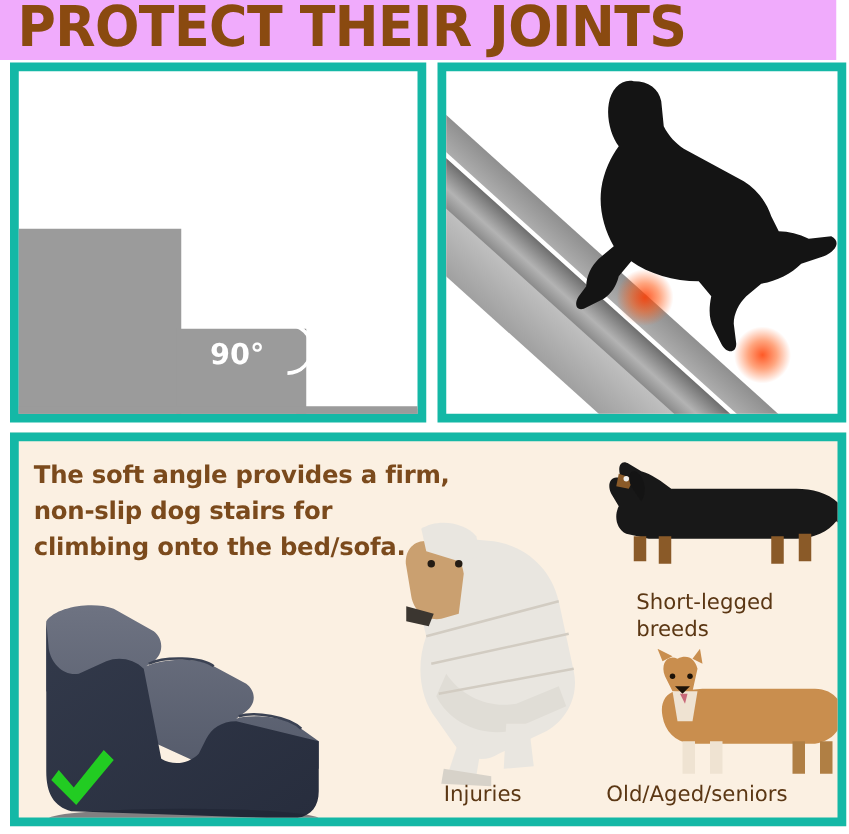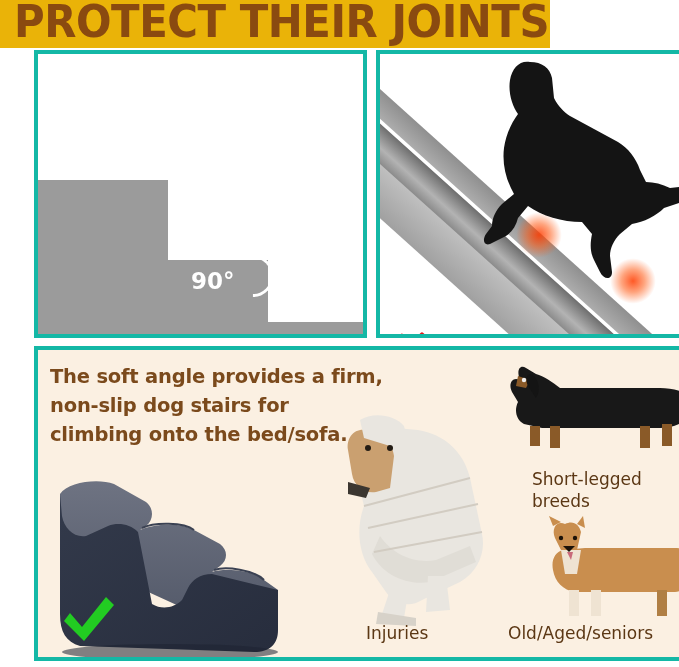--- a/index.html
+++ b/index.html
@@ -12,46 +12,45 @@
     height: 667px;
     overflow: hidden;
     font-family: "DejaVu Sans", "Liberation Sans", sans-serif;
     position: relative;
   }
 
   
   #header {
     position: absolute;
     left: 0; top: 0;
-    width: 550px; height: 48px;
-    background: #eab308;
+    width: 669px; height: 48px;
+    background: #f0abfc;
   }
   #title {
     position: absolute;
     left: 14px;
     top: -2px;
     font-family: "DejaVu Sans", "Liberation Sans", sans-serif;
     font-size: 45px;
     font-weight: 700;
     letter-spacing: -0.5px;
     color: #8a4a10;
     white-space: nowrap;
     transform: scaleX(0.93);
     transform-origin: left top;
     line-height: 48px;
   }
 
   
   .panel {
     position: absolute;
     box-sizing: border-box;
-    border: 4px solid #14b8a6;
+    border: 7px solid #14b8a6;
     background: #ffffff;
     overflow: hidden;
-    margin-left: 26px;
   }
 
   
   #panel-steep {
     left: 8px; top: 50px;
     width: 333px; height: 288px;
     background: #ffffff;
   }
   .stair-gray { position: absolute; background: #9b9b9b; }
   
@@ -184,21 +183,21 @@
 
   .label-good {
     position: absolute;
     color: #5b3714;
     font-size: 17px;
     font-weight: 400;
     line-height: 22px;
     white-space: pre-line;
   }
   #label-short { left: 494px; top: 118px; width: 148px; }
-  #label-injuries { left: 328px; top: 272px; width: 130px; }
+  #label-injuries { left: 340px; top: 272px; width: 130px; }
   #label-old { left: 470px; top: 272px; width: 212px; }
 </style>
 </head>
 <body>
 
 <div id="header">
   <div id="title">PROTECT THEIR JOINTS</div>
 </div>
 
 <div class="panel" id="panel-steep">

